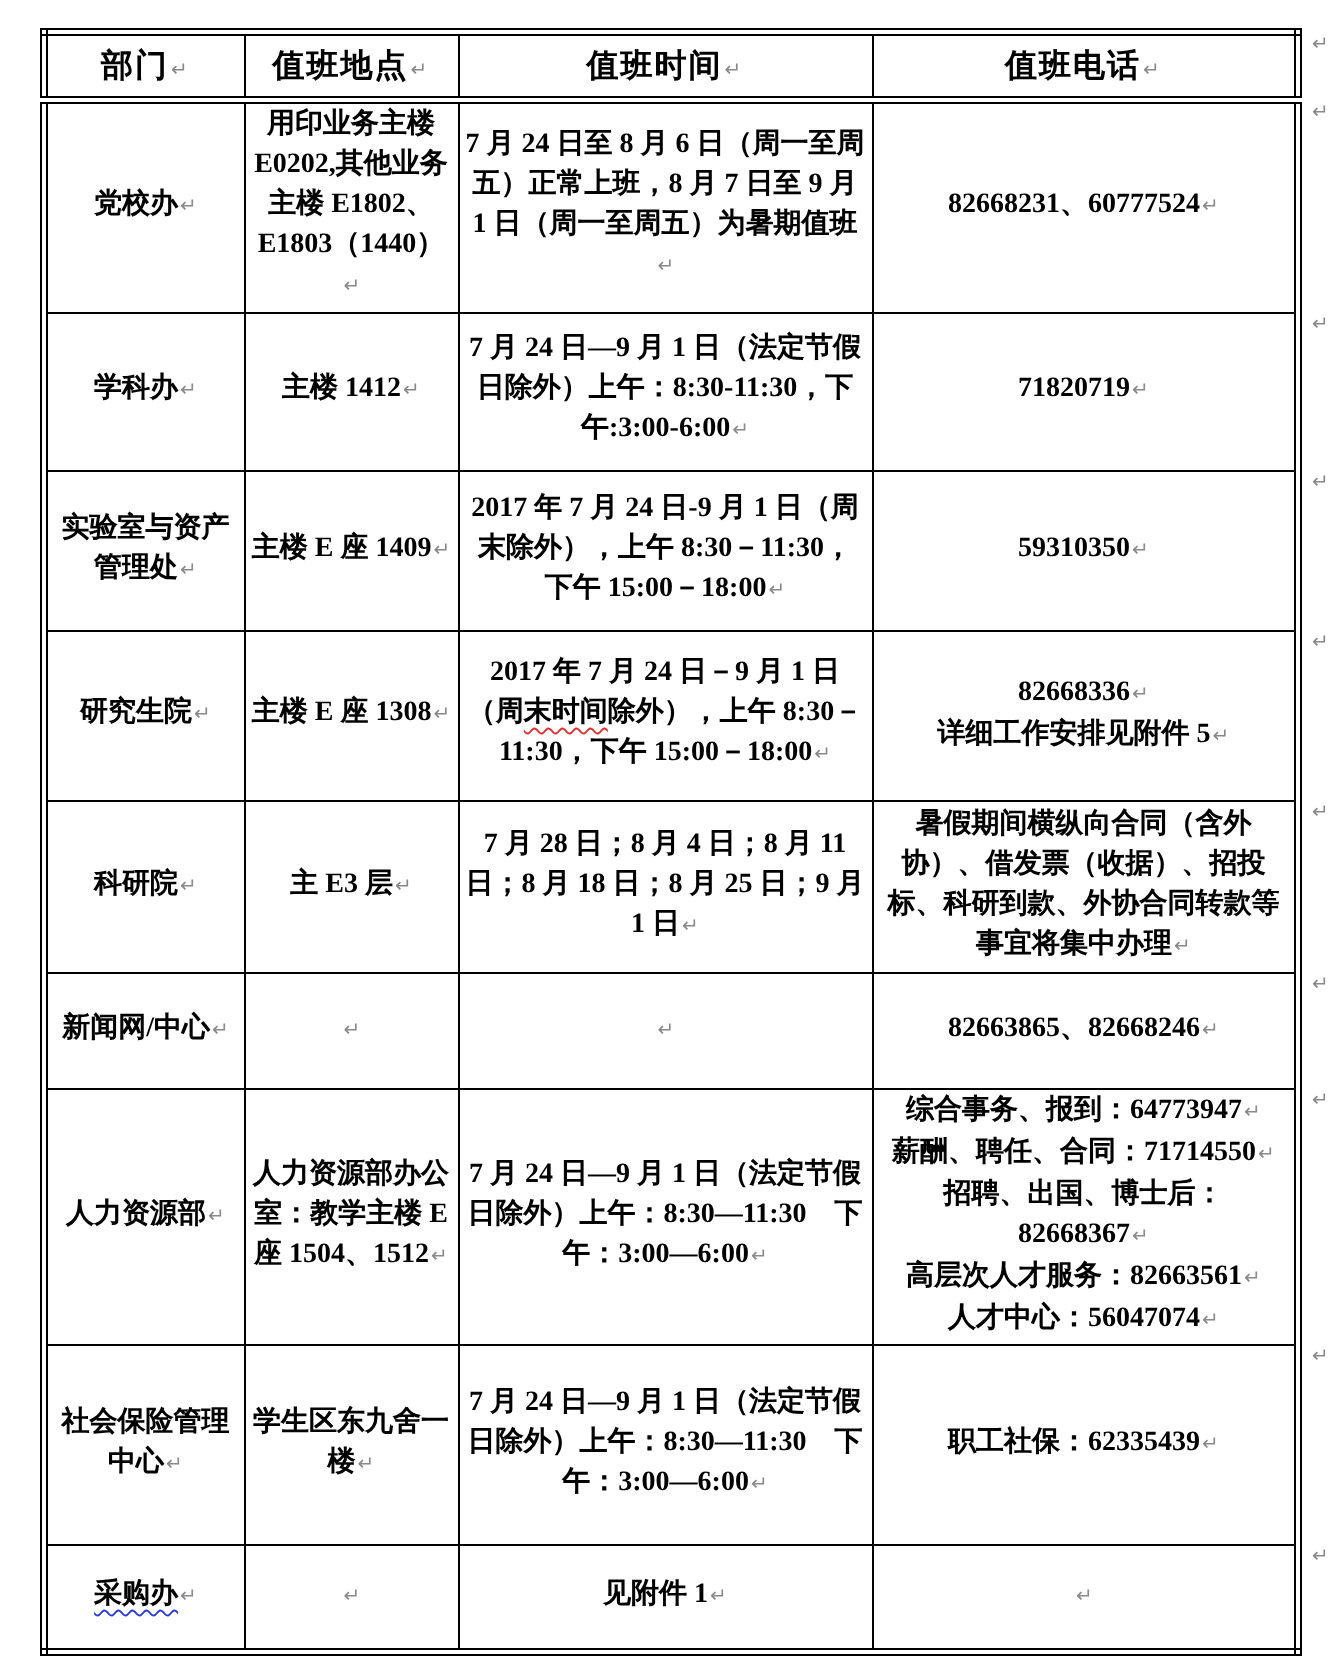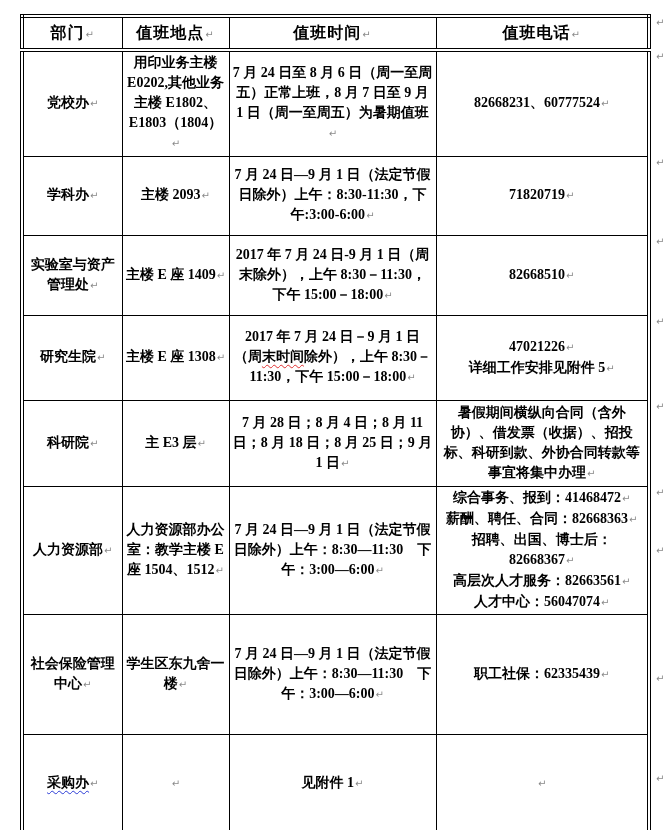--- a/index.html
+++ b/index.html
@@ -70,99 +70,113 @@
           <th><span>值班时间</span><span class="pmark">↵</span></th>
           <th><span>值班电话</span><span class="pmark">↵</span></th>
         </tr>
     </thead>
     <tbody>
         <tr>
           <td>
             <div class="para"><span>党校办</span><span class="pmark">↵</span></div>
           </td>
           <td>
-            <div class="para"><span>用印业务主楼 E0202,其他业务主楼 E1802、E1803（1804）</span><span class="pmark">↵</span></div>
+            <div class="para"><span>用印业务主楼 E0202,其他业务主楼 E1802、E1803（1440）</span><span class="pmark">↵</span></div>
           </td>
           <td>
             <div class="para"><span>7 月 24 日至 8 月 6 日（周一至周五）正常上班，8 月 7 日至 9 月 1 日（周一至周五）为暑期值班</span><span class="pmark">↵</span></div>
           </td>
           <td>
             <div class="para"><span>82668231、60777524</span><span class="pmark">↵</span></div>
           </td>
         </tr>
         <tr>
           <td>
             <div class="para"><span>学科办</span><span class="pmark">↵</span></div>
           </td>
           <td>
-            <div class="para"><span>主楼 2093</span><span class="pmark">↵</span></div>
+            <div class="para"><span>主楼 1412</span><span class="pmark">↵</span></div>
           </td>
           <td>
             <div class="para"><span>7 月 24 日—9 月 1 日（法定节假日除外）上午：8:30-11:30，下午:3:00-6:00</span><span class="pmark">↵</span></div>
           </td>
           <td>
             <div class="para"><span>71820719</span><span class="pmark">↵</span></div>
           </td>
         </tr>
         <tr>
           <td>
             <div class="para"><span>实验室与资产管理处</span><span class="pmark">↵</span></div>
           </td>
           <td>
             <div class="para"><span>主楼 E 座 1409</span><span class="pmark">↵</span></div>
           </td>
           <td>
             <div class="para"><span>2017 年 7 月 24 日-9 月 1 日（周末除外），上午 8:30－11:30，下午 15:00－18:00</span><span class="pmark">↵</span></div>
           </td>
           <td>
-            <div class="para"><span>82668510</span><span class="pmark">↵</span></div>
+            <div class="para"><span>59310350</span><span class="pmark">↵</span></div>
           </td>
         </tr>
         <tr>
           <td>
             <div class="para"><span>研究生院</span><span class="pmark">↵</span></div>
           </td>
           <td>
             <div class="para"><span>主楼 E 座 1308</span><span class="pmark">↵</span></div>
           </td>
           <td>
             <div class="para"><span>2017 年 7 月 24 日－9 月 1 日（周</span><span class="wavy-red">末时间</span><span>除外），上午 8:30－11:30，下午 15:00－18:00</span><span class="pmark">↵</span></div>
           </td>
           <td>
-            <div class="para"><span>47021226</span><span class="pmark">↵</span></div>
+            <div class="para"><span>82668336</span><span class="pmark">↵</span></div>
             <div class="para"><span>详细工作安排见附件 5</span><span class="pmark">↵</span></div>
           </td>
         </tr>
         <tr>
           <td>
             <div class="para"><span>科研院</span><span class="pmark">↵</span></div>
           </td>
           <td>
             <div class="para"><span>主 E3 层</span><span class="pmark">↵</span></div>
           </td>
           <td>
             <div class="para"><span>7 月 28 日；8 月 4 日；8 月 11 日；8 月 18 日；8 月 25 日；9 月 1 日</span><span class="pmark">↵</span></div>
           </td>
           <td>
             <div class="para"><span>暑假期间横纵向合同（含外协）、借发票（收据）、招投标、科研到款、外协合同转款等事宜将集中办理</span><span class="pmark">↵</span></div>
           </td>
         </tr>
         <tr>
           <td>
+            <div class="para"><span>新闻网/中心</span><span class="pmark">↵</span></div>
+          </td>
+          <td>
+            <div class="para"><span class="pmark">↵</span></div>
+          </td>
+          <td>
+            <div class="para"><span class="pmark">↵</span></div>
+          </td>
+          <td>
+            <div class="para"><span>82663865、82668246</span><span class="pmark">↵</span></div>
+          </td>
+        </tr>
+        <tr>
+          <td>
             <div class="para"><span>人力资源部</span><span class="pmark">↵</span></div>
           </td>
           <td>
             <div class="para"><span>人力资源部办公室：教学主楼 E 座 1504、1512</span><span class="pmark">↵</span></div>
           </td>
           <td>
             <div class="para"><span>7 月 24 日—9 月 1 日（法定节假日除外）上午：8:30—11:30　下午：3:00—6:00</span><span class="pmark">↵</span></div>
           </td>
           <td>
-            <div class="para"><span>综合事务、报到：41468472</span><span class="pmark">↵</span></div>
-            <div class="para"><span>薪酬、聘任、合同：82668363</span><span class="pmark">↵</span></div>
+            <div class="para"><span>综合事务、报到：64773947</span><span class="pmark">↵</span></div>
+            <div class="para"><span>薪酬、聘任、合同：71714550</span><span class="pmark">↵</span></div>
             <div class="para"><span>招聘、出国、博士后：82668367</span><span class="pmark">↵</span></div>
             <div class="para"><span>高层次人才服务：82663561</span><span class="pmark">↵</span></div>
             <div class="para"><span>人才中心：56047074</span><span class="pmark">↵</span></div>
           </td>
         </tr>
         <tr>
           <td>
             <div class="para"><span>社会保险管理中心</span><span class="pmark">↵</span></div>
           </td>
           <td>

